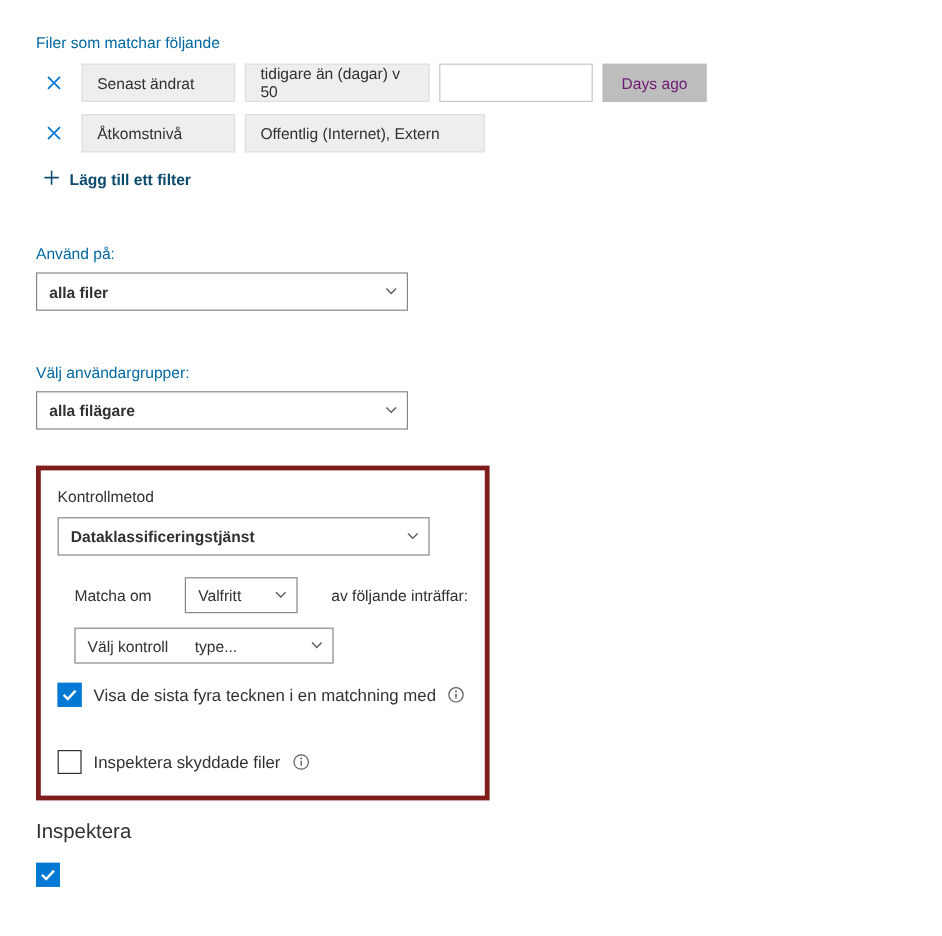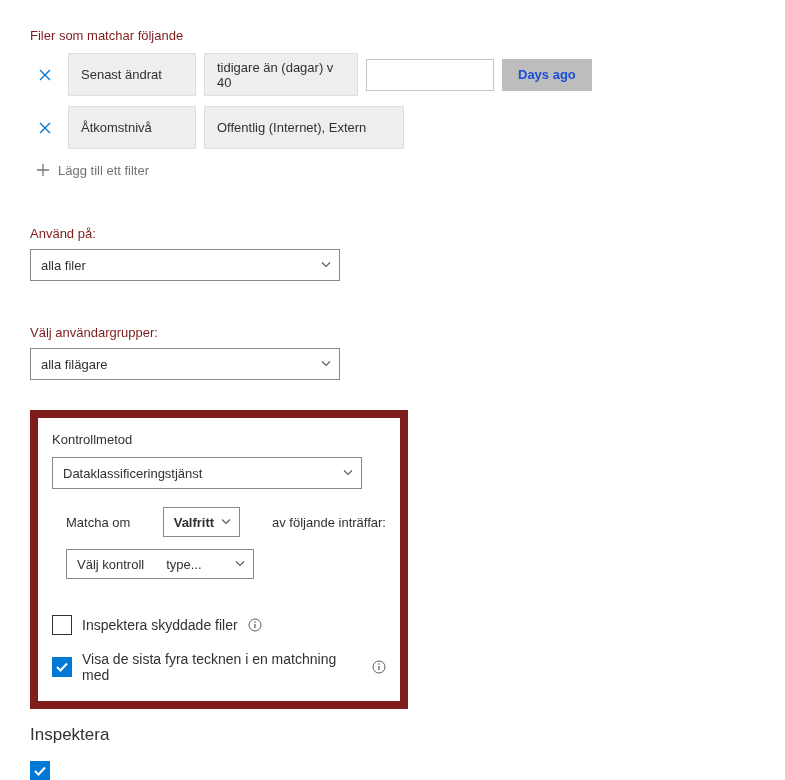--- a/index.html
+++ b/index.html
@@ -7,21 +7,21 @@
     margin: 0;
     padding: 10px 30px 20px 30px;
     font-family: "Segoe UI", -apple-system, sans-serif;
     font-size: 13px;
     color: #323130;
     background: #fff;
     width: 785px;
   }
   .section-label {
     font-size: 13px;
-    color: #7f1d1d;
+    color: #0369a1;
     margin-top: 18px;
     margin-bottom: 8px;
   }
   .filter-row {
     display: flex;
     align-items: center;
     gap: 8px;
     margin: 10px 0;
   }
   .remove-icon {
@@ -33,51 +33,52 @@
     cursor: pointer;
     color: #0078d4;
     margin-right: 6px;
   }
   .remove-icon svg { width: 12px; height: 12px; }
   .pill {
     background: #eeeeee;
     border: 1px solid #e1dfdd;
     border-radius: 0;
     padding: 0 12px;
-    height: 43px;
+    height: 32px;
     display: flex;
     align-items: center;
     font-size: 13px;
     color: #323130;
   }
   .pill-input {
     background: #fff;
     border: 1px solid #c8c6c4;
     height: 32px;
     padding: 0 10px;
     font-size: 13px;
     color: #323130;
   }
   .pill-btn {
     background: #bdbdbd;
     border: none;
     height: 32px;
     padding: 0 16px;
     font-size: 13px;
-    color: #1d4ed8;
-    cursor: pointer;
-    font-weight: bold;
+    color: #701a75;
+    cursor: pointer;
   }
   .add-row {
     display: flex;
+    align-items: center;
     gap: 8px;
     margin-top: 14px;
-    color: #737373;
-    cursor: pointer;
-    font-size: 13px;
+    color: #0c4a6e;
+    cursor: pointer;
+    font-size: 13px;
+    font-weight: bold;
   }
   .add-row svg { width: 14px; height: 14px; }
   .select {
     position: relative;
     border: 1px solid #8a8886;
     height: 32px;
     background: #fff;
     display: flex;
     align-items: center;
     padding: 0 28px 0 10px;
@@ -87,25 +88,25 @@
   }
   .select.small { height: 30px; }
   .select .chevron {
     position: absolute;
     right: 8px;
     top: 50%;
     transform: translateY(-50%);
     color: #605e5c;
   }
   .select .chevron svg { width: 10px; height: 10px; }
-  .w-310 { width: 310px; }
-  .w-230 { width: 188px; }
-  .w-75 { width: 77px; font-weight: bold; }
+  .w-310 { width: 310px; font-weight: bold; }
+  .w-230 { width: 216px; }
+  .w-75 { width: 94px; }
   .highlight-box {
-    border: 8px solid #7f1d1d;
+    border: 4px solid #7f1d1d;
     padding: 14px 14px 18px 14px;
     margin-top: 30px;
     width: 378px;
   }
   .indent-block {
     margin-top: 18px;
     margin-left: 14px;
   }
   .inline-row {
     display: flex;
@@ -162,21 +163,21 @@
 
 <div class="filter-area">
 
   <div class="filter-row">
     <div class="remove-icon">
       <svg viewBox="0 0 12 12">
           <path d="M1 1 L11 11 M11 1 L1 11" stroke="currentColor" stroke-width="1.4" fill="none"></path>
         </svg>
     </div>
     <div class="pill" style="width:128px">Senast ändrat</div>
-    <div class="pill" style="width:154px">tidigare än (dagar) v 40</div>
+    <div class="pill" style="width:154px">tidigare än (dagar) v 50</div>
     <input class="pill-input" style="width: 128px;" value="">
     <button class="pill-btn">Days ago</button>
   </div>
 
   <div class="filter-row">
     <div class="remove-icon">
       <svg viewBox="0 0 12 12">
           <path d="M1 1 L11 11 M11 1 L1 11" stroke="currentColor" stroke-width="1.4" fill="none"></path>
         </svg>
     </div>
@@ -245,39 +246,39 @@
         <span>type...</span>
       </span>
       <span class="chevron">
         <svg viewBox="0 0 10 10">
             <path d="M1 3 L5 7 L9 3" stroke="currentColor" stroke-width="1.2" fill="none"></path>
           </svg>
       </span>
     </div>
   </div>
 
+  <div class="checkbox-row">
+    <div class="checkbox checked">
+      <svg viewBox="0 0 14 14">
+          <path d="M2 7 L5.5 10.5 L12 3.5" stroke="currentColor" stroke-width="2" fill="none"></path>
+        </svg>
+    </div>
+    <span>Visa de sista fyra tecknen i en matchning med</span>
+    <span class="info-icon">
+      <svg viewBox="0 0 14 14">
+          <circle cx="7" cy="7" r="6" stroke="currentColor" stroke-width="1" fill="none"></circle>
+          <circle cx="7" cy="4" r="0.8" fill="currentColor"></circle>
+          <rect x="6.4" y="6" width="1.2" height="4" fill="currentColor"></rect>
+        </svg>
+    </span>
+  </div>
+
   <div class="checkbox-row" style="margin-top:36px">
     <div class="checkbox"></div>
     <span>Inspektera skyddade filer</span>
-    <span class="info-icon">
-      <svg viewBox="0 0 14 14">
-          <circle cx="7" cy="7" r="6" stroke="currentColor" stroke-width="1" fill="none"></circle>
-          <circle cx="7" cy="4" r="0.8" fill="currentColor"></circle>
-          <rect x="6.4" y="6" width="1.2" height="4" fill="currentColor"></rect>
-        </svg>
-    </span>
-  </div>
-
-  <div class="checkbox-row">
-    <div class="checkbox checked">
-      <svg viewBox="0 0 14 14">
-          <path d="M2 7 L5.5 10.5 L12 3.5" stroke="currentColor" stroke-width="2" fill="none"></path>
-        </svg>
-    </div>
-    <span>Visa de sista fyra tecknen i en matchning med</span>
     <span class="info-icon">
       <svg viewBox="0 0 14 14">
           <circle cx="7" cy="7" r="6" stroke="currentColor" stroke-width="1" fill="none"></circle>
           <circle cx="7" cy="4" r="0.8" fill="currentColor"></circle>
           <rect x="6.4" y="6" width="1.2" height="4" fill="currentColor"></rect>
         </svg>
     </span>
   </div>
 </div>
 

